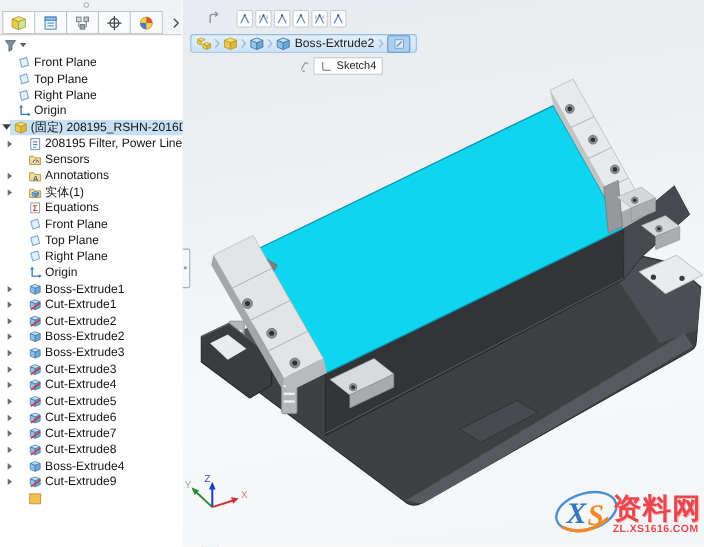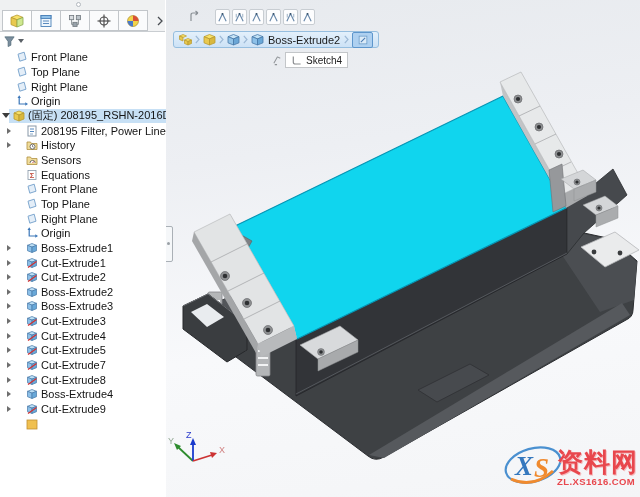--- a/index.html
+++ b/index.html
@@ -209,46 +209,59 @@
             <svg viewBox="0 0 12 12">
               <rect x="2" y="1" width="8" height="10" fill="#fff" stroke="#8898a8" stroke-width="1"></rect>
               <line x1="4" y1="4" x2="8" y2="4" stroke="#5588c0" stroke-width="1"></line>
               <line x1="4" y1="6.5" x2="8" y2="6.5" stroke="#5588c0" stroke-width="1"></line>
               <line x1="4" y1="9" x2="7" y2="9" stroke="#88a8c8" stroke-width="1"></line>
             </svg>
           </span>
           <span class="tlabel">208195 Filter, Power Line</span>
         </div>
         <div class="trow child">
-          <span class="arrow right">
-            <i></i>
-          </span>
-          <span class="ticon">
-            <svg viewBox="0 0 12 12">
-              <polygon points="1,3 4.5,3 5.5,4.5 11,4.5 11,10.5 1,10.5" fill="#f0dc9a" stroke="#b09040" stroke-width="0.8"></polygon>
-              <circle cx="6.5" cy="7.6" r="2.5" fill="#fff" stroke="#555" stroke-width="0.8"></circle>
-              <path d="M6.5,6.2 L6.5,7.6 L7.7,8.2" stroke="#555" stroke-width="0.8" fill="none"></path>
-            </svg>
-          </span>
-          <span class="tlabel">History</span>
-        </div>
-        <div class="trow child">
           <span class="arrow none">
             <i></i>
           </span>
           <span class="ticon">
             <svg viewBox="0 0 12 12">
               <polygon points="1,3 4.5,3 5.5,4.5 11,4.5 11,10.5 1,10.5" fill="#f0dc9a" stroke="#b09040" stroke-width="0.8"></polygon>
               <path d="M4,9 A2.6,2.6 0 0 1 9.2,9" fill="#fff" stroke="#555" stroke-width="0.8"></path>
               <line x1="6.6" y1="9" x2="7.8" y2="7.4" stroke="#c03030" stroke-width="0.9"></line>
             </svg>
           </span>
           <span class="tlabel">Sensors</span>
         </div>
         <div class="trow child">
+          <span class="arrow right">
+            <i></i>
+          </span>
+          <span class="ticon">
+            <svg viewBox="0 0 12 12">
+              <polygon points="1,3 4.5,3 5.5,4.5 11,4.5 11,10.5 1,10.5" fill="#f0dc9a" stroke="#b09040" stroke-width="0.8"></polygon>
+              <text x="6.3" y="10.1" font-size="6.5" font-weight="bold" fill="#446688" text-anchor="middle" font-family="Liberation Sans, sans-serif">A</text>
+            </svg>
+          </span>
+          <span class="tlabel">Annotations</span>
+        </div>
+        <div class="trow child">
+          <span class="arrow right">
+            <i></i>
+          </span>
+          <span class="ticon">
+            <svg viewBox="0 0 12 12">
+              <polygon points="1,3 4.5,3 5.5,4.5 11,4.5 11,10.5 1,10.5" fill="#f0dc9a" stroke="#b09040" stroke-width="0.8"></polygon>
+              <polygon points="6.2,5 9.2,6.1 6.2,7.2 3.2,6.1" fill="#a8cef0" stroke="#4878a8" stroke-width="0.6"></polygon>
+              <polygon points="3.2,6.1 6.2,7.2 6.2,10 3.2,8.9" fill="#7fb0dd" stroke="#4878a8" stroke-width="0.6"></polygon>
+              <polygon points="9.2,6.1 6.2,7.2 6.2,10 9.2,8.9" fill="#5f94c8" stroke="#4878a8" stroke-width="0.6"></polygon>
+            </svg>
+          </span>
+          <span class="tlabel">实体(1)</span>
+        </div>
+        <div class="trow child">
           <span class="arrow none">
             <i></i>
           </span>
           <span class="ticon">
             <svg viewBox="0 0 12 12">
               <rect x="2" y="1.5" width="8" height="9" fill="#fff" stroke="#8898a8" stroke-width="0.8"></rect>
               <text x="6" y="8.7" font-size="7.5" font-weight="bold" fill="#c04838" text-anchor="middle" font-family="Liberation Sans, sans-serif">Σ</text>
             </svg>
           </span>
           <span class="tlabel">Equations</span>
@@ -400,20 +413,34 @@
           </span>
           <span class="ticon">
             <svg viewBox="0 0 12 12">
               <polygon points="6,1.5 10.5,3.3 6,5.1 1.5,3.3" fill="#bfe0f5" stroke="#4878a8" stroke-width="0.7"></polygon>
               <polygon points="1.5,3.3 6,5.1 6,10.5 1.5,8.7" fill="#8cc0e8" stroke="#4878a8" stroke-width="0.7"></polygon>
               <polygon points="10.5,3.3 6,5.1 6,10.5 10.5,8.7" fill="#69a8d8" stroke="#4878a8" stroke-width="0.7"></polygon>
               <line x1="2" y1="10.5" x2="10.5" y2="4.5" stroke="#d23030" stroke-width="1.3"></line>
             </svg>
           </span>
           <span class="tlabel">Cut-Extrude5</span>
+        </div>
+        <div class="trow child">
+          <span class="arrow right">
+            <i></i>
+          </span>
+          <span class="ticon">
+            <svg viewBox="0 0 12 12">
+              <polygon points="6,1.5 10.5,3.3 6,5.1 1.5,3.3" fill="#bfe0f5" stroke="#4878a8" stroke-width="0.7"></polygon>
+              <polygon points="1.5,3.3 6,5.1 6,10.5 1.5,8.7" fill="#8cc0e8" stroke="#4878a8" stroke-width="0.7"></polygon>
+              <polygon points="10.5,3.3 6,5.1 6,10.5 10.5,8.7" fill="#69a8d8" stroke="#4878a8" stroke-width="0.7"></polygon>
+              <line x1="2" y1="10.5" x2="10.5" y2="4.5" stroke="#d23030" stroke-width="1.3"></line>
+            </svg>
+          </span>
+          <span class="tlabel">Cut-Extrude6</span>
         </div>
         <div class="trow child">
           <span class="arrow right">
             <i></i>
           </span>
           <span class="ticon">
             <svg viewBox="0 0 12 12">
               <polygon points="6,1.5 10.5,3.3 6,5.1 1.5,3.3" fill="#bfe0f5" stroke="#4878a8" stroke-width="0.7"></polygon>
               <polygon points="1.5,3.3 6,5.1 6,10.5 1.5,8.7" fill="#8cc0e8" stroke="#4878a8" stroke-width="0.7"></polygon>
               <polygon points="10.5,3.3 6,5.1 6,10.5 10.5,8.7" fill="#69a8d8" stroke="#4878a8" stroke-width="0.7"></polygon>

